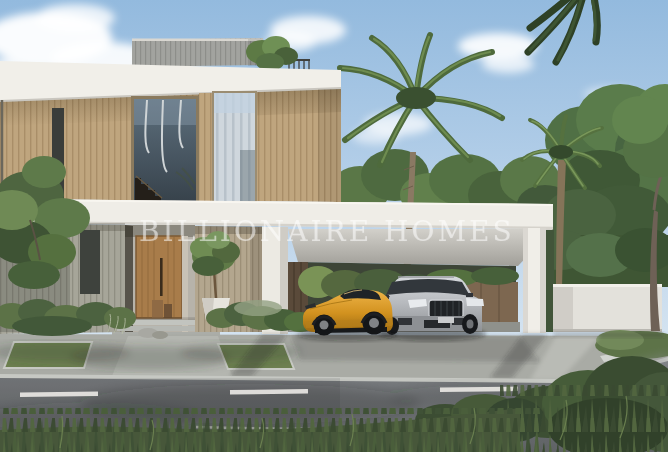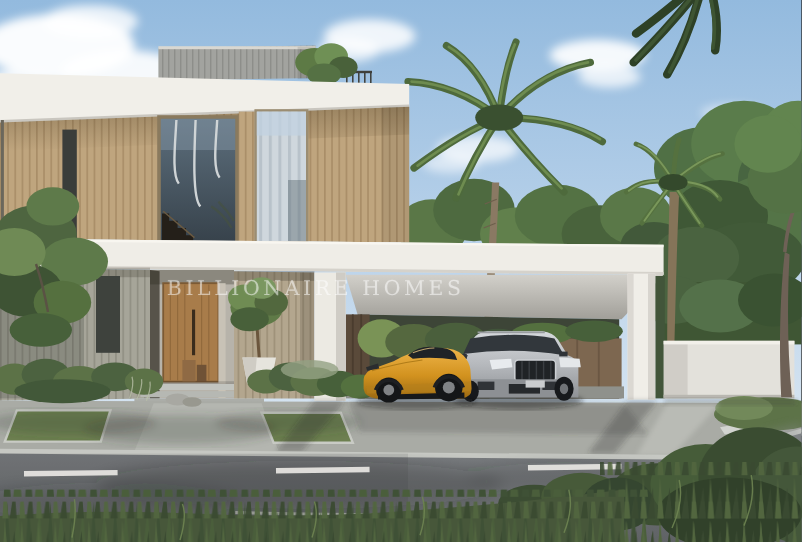--- a/index.html
+++ b/index.html
@@ -1,24 +1,24 @@
 <!DOCTYPE html>
 <html style="--sky-top: #93bade; --sky-horizon: #e4edf4; --cloud-white: #ffffff; --facade-wood: #bfa57e; --facade-white: #f1efe9; --ground-slat-gray: #a6a599; --ground-slat-beige: #b3a68e; --door-wood: #a87c4a; --window-glass: #4b5a66; --curtain-gray: #cfd7dd; --carport-white: #efede7; --boundary-wall: #e3e1db; --sports-car-orange: #d2921f; --suv-silver: #b6b9bd; --palm-green: #4e6a3c; --tree-green: #547244; --hedge-green: #5a7046; --grass-green: #47573a; --sidewalk-gray: #a9aba5; --asphalt-gray: #74777a; --lane-marking-white: #eceae6;"><head>
 <meta charset="utf-8">
 <style>
   html,body{margin:0;padding:0;background:#222;}
   .stage{position:relative;width:668px;height:452px;overflow:hidden;font-family:"Liberation Sans",sans-serif;}
   .stage svg{position:absolute;left:0;top:0;display:block;}
   .watermark{
     position:absolute;left:139px;top:215px;
     font-family:"DejaVu Serif","Liberation Serif",serif;
-    font-size:17px;font-weight:400;letter-spacing:3px;white-space:nowrap;
+    font-size:28px;font-weight:400;letter-spacing:3px;white-space:nowrap;
     color:rgba(255,255,255,0.5);
     text-shadow:0 0 2px rgba(255,255,255,0.12);
-    pointer-events:none;z-index:5;margin-top:16px;
+    pointer-events:none;z-index:5;
   }
 </style>
 </head>
 <body>
 
 <div class="stage">
 <svg width="668" height="452" viewBox="0 0 668 452" xmlns="http://www.w3.org/2000/svg">
   <defs>
     <linearGradient id="skyGrad" x1="0" y1="0" x2="0" y2="1">
       <stop offset="0" style="stop-color:var(--sky-top,#93bade)"></stop>

